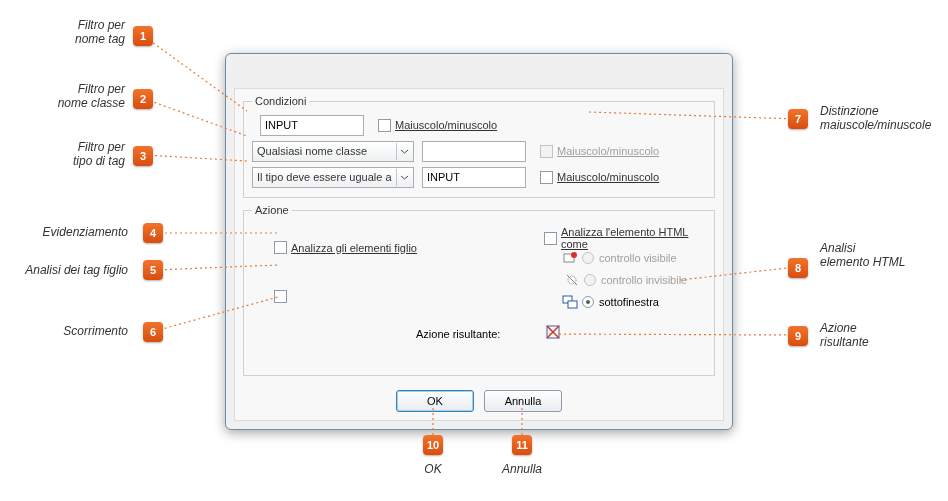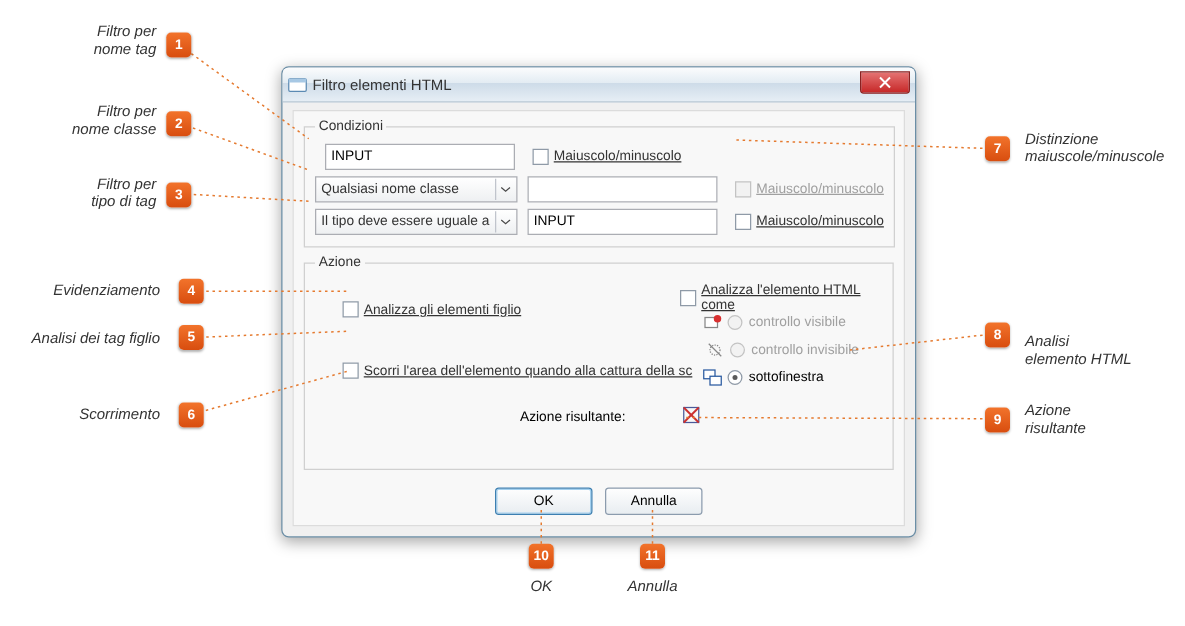--- a/index.html
+++ b/index.html
@@ -99,21 +99,21 @@
     width:162px; height:21px;
     border:1px solid #abadb3;
     background:linear-gradient(#fff,#eef0f2);
     display:flex;align-items:center;justify-content:space-between;
     padding:0 2px 0 4px;
     font-size:11px;color:#333;
     white-space:nowrap;overflow:hidden;
   }
   .combo .arrow { width:15px;height:17px;border-left:1px solid #c0c4cc;display:flex;align-items:center;justify-content:center; }
   .txt {
-    width:152px;height:21px;border:1px solid #abadb3;background:#fff;
+    width:104px;height:21px;border:1px solid #abadb3;background:#fff;
     margin-left:8px;padding:0 4px;font-size:11px;
     display:flex;align-items:center;
   }
   .chk { display:flex;align-items:center;margin-left:14px;font-size:11px;color:#333;text-decoration:underline; }
   .chkbox { width:13px;height:13px;border:1px solid #8f9aa7;background:#fff;margin-right:4px;flex:none; }
   .chk.disabled { color:#a0a0a0; }
   .chk.disabled .chkbox { border-color:#c3c3c3;background:#f2f2f2; }
 
   .azione-body { position:relative; height:150px; }
   .azione-body .item { position:absolute; display:flex; align-items:center; font-size:11px; }
@@ -155,55 +155,41 @@
 <div class="callout-label left" style="left:35px;top:82px;width:90px;">Filtro per
 nome classe</div>
 <div class="callout-label left" style="left:45px;top:140px;width:80px;">Filtro per
 tipo di tag</div>
 <div class="callout-label left" style="left:20px;top:225px;width:108px;">Evidenziamento</div>
 <div class="callout-label left" style="left:0px;top:263px;width:128px;">Analisi dei tag figlio</div>
 <div class="callout-label left" style="left:40px;top:324px;width:88px;">Scorrimento</div>
 
 <div class="callout-label right" style="left:820px;top:104px;">Distinzione
 maiuscole/minuscole</div>
-<div class="callout-label right" style="left:820px;top:266px;">Analisi
+<div class="callout-label right" style="left:820px;top:241px;">Analisi
 elemento HTML</div>
 <div class="callout-label right" style="left:820px;top:321px;">Azione
 risultante</div>
 
 <div class="callout-label bottom" style="left:416px;top:462px;width:34px;">OK</div>
 <div class="callout-label bottom" style="left:498px;top:462px;width:48px;">Annulla</div>
 
 <div class="marker" style="left:133px;top:26px;">1</div>
 <div class="marker" style="left:133px;top:89px;">2</div>
 <div class="marker" style="left:133px;top:146px;">3</div>
 <div class="marker" style="left:143px;top:223px;">4</div>
 <div class="marker" style="left:143px;top:260px;">5</div>
 <div class="marker" style="left:143px;top:322px;">6</div>
 <div class="marker" style="left:788px;top:109px;">7</div>
 <div class="marker" style="left:788px;top:258px;">8</div>
 <div class="marker" style="left:788px;top:326px;">9</div>
 <div class="marker" style="left:423px;top:435px;">10</div>
 <div class="marker" style="left:512px;top:435px;">11</div>
 
 <div class="window">
-  <div class="titlebar">
-    <span class="title-icon">
-      <svg viewBox="0 0 16 16">
-          <rect x="1" y="3" width="14" height="10" rx="1" fill="#fff" stroke="#5b8ab3"></rect>
-          <rect x="1" y="3" width="14" height="3" fill="#a7c8e4"></rect>
-        </svg>
-    </span>
-    <span class="title-text">Filtro elementi HTML</span>
-    <div class="close-btn">
-      <svg viewBox="0 0 10 10">
-          <path d="M1 1 L9 9 M9 1 L1 9" stroke="#fff" stroke-width="1.6"></path>
-        </svg>
-    </div>
-  </div>
 
   <div class="client">
 
     <fieldset>
       <legend>Condizioni</legend>
 
       <div class="row">
         <div class="txt">
             <span>INPUT</span>
           </div>
@@ -256,21 +242,20 @@
 
         <div class="item" style="left:20px;top:19px;text-align:center;">
           <label class="chk" style="margin-left:2px;">
               <span class="chkbox"></span>
               <span>Analizza gli elementi figlio</span>
             </label>
         </div>
         <div class="item" style="left:20px;top:68px;">
           <label class="chk" style="margin-left:2px;">
               <span class="chkbox"></span>
-              <span>Scorri l'area dell'elemento quando alla cattura della sc</span>
             </label>
         </div>
 
         <div class="item" style="left:292px;top:4px;">
           <label class="chk" style="margin-left:0;">
               <span class="chkbox"></span>
               <span>Analizza l'elemento HTML come</span>
             </label>
         </div>
         <div class="item" style="left:310px;top:28px;">

